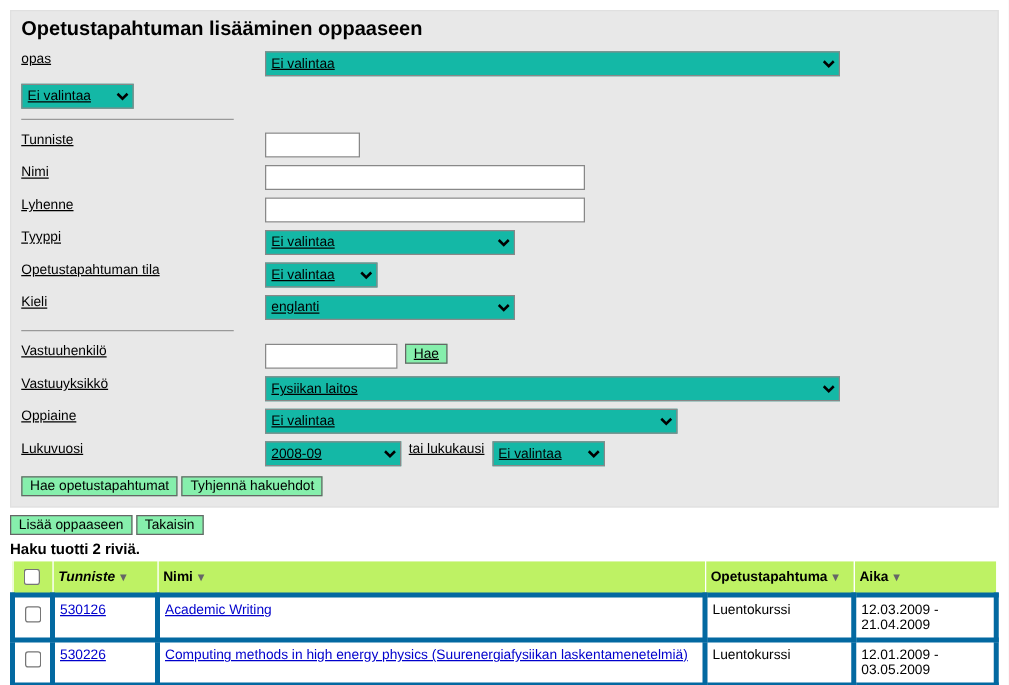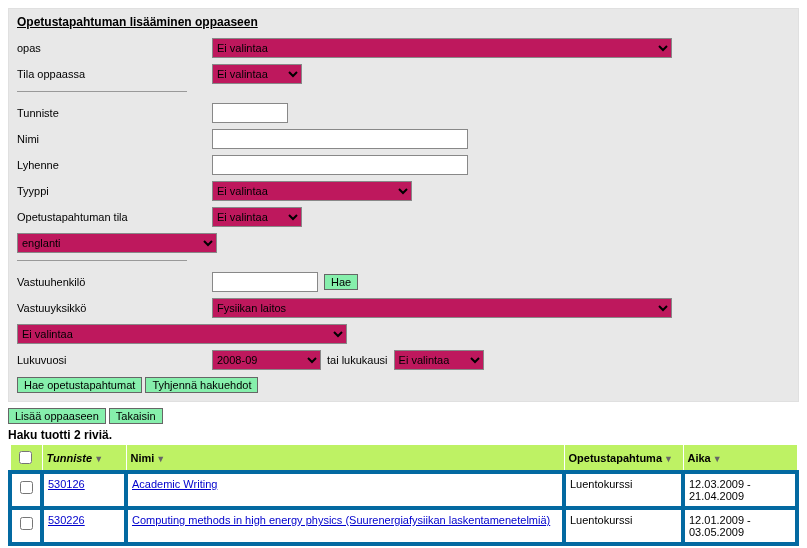--- a/index.html
+++ b/index.html
@@ -10,38 +10,38 @@
     color: #000;
     background: #fff;
   }
   .form-panel {
     background: #e8e8e8;
     padding: 6px 8px 8px 8px;
     border: 1px solid #e0e0e0;
   }
   .form-title {
     font-weight: bold;
-    font-size: 12px;
+    font-size: 16px;
     margin-bottom: 8px;
-    text-decoration: underline;
   }
   .form-row {
     display: flex;
-    align-items: center;
+    align-items: flex-start;
     margin-bottom: 4px;
     min-height: 22px;
+    text-decoration: underline;
   }
   .form-label {
     width: 195px;
     flex-shrink: 0;
   }
   .form-row select {
     font-family: Verdana, Arial, sans-serif;
     font-size: 11px;
-    background: #be185d;
+    background: #14b8a6;
     border: 1px solid #888;
     height: 20px;
   }
   .form-row input[type="text"] {
     font-family: Verdana, Arial, sans-serif;
     font-size: 11px;
     border: 1px solid #888;
     background: #fff;
     height: 16px;
     padding: 1px 2px;
@@ -113,21 +113,20 @@
   <div class="form-title">Opetustapahtuman lisääminen oppaaseen</div>
 
   <div class="form-row">
     <div class="form-label">opas</div>
     <select style="width:460px">
       <option>Ei valintaa</option>
     </select>
   </div>
 
   <div class="form-row">
-    <div class="form-label">Tila oppaassa</div>
     <select style="width:90px">
       <option>Ei valintaa</option>
     </select>
   </div>
 
   <div class="sep"></div>
 
   <div class="form-row">
     <div class="form-label">Tunniste</div>
     <input type="text" style="width: 70px;" value="">
@@ -151,20 +150,21 @@
   </div>
 
   <div class="form-row">
     <div class="form-label">Opetustapahtuman tila</div>
     <select style="width:90px">
       <option>Ei valintaa</option>
     </select>
   </div>
 
   <div class="form-row">
+    <div class="form-label">Kieli</div>
     <select style="width:200px">
       <option>englanti</option>
     </select>
   </div>
 
   <div class="sep"></div>
 
   <div class="form-row">
     <div class="form-label">Vastuuhenkilö</div>
     <input type="text" style="width: 100px;" value="">
@@ -172,20 +172,21 @@
   </div>
 
   <div class="form-row">
     <div class="form-label">Vastuuyksikkö</div>
     <select style="width:460px">
       <option>Fysiikan laitos</option>
     </select>
   </div>
 
   <div class="form-row">
+    <div class="form-label">Oppiaine</div>
     <select style="width:330px">
       <option>Ei valintaa</option>
     </select>
   </div>
 
   <div class="form-row">
     <div class="form-label">Lukuvuosi</div>
     <select style="width:109px">
       <option>2008-09</option>
     </select>

